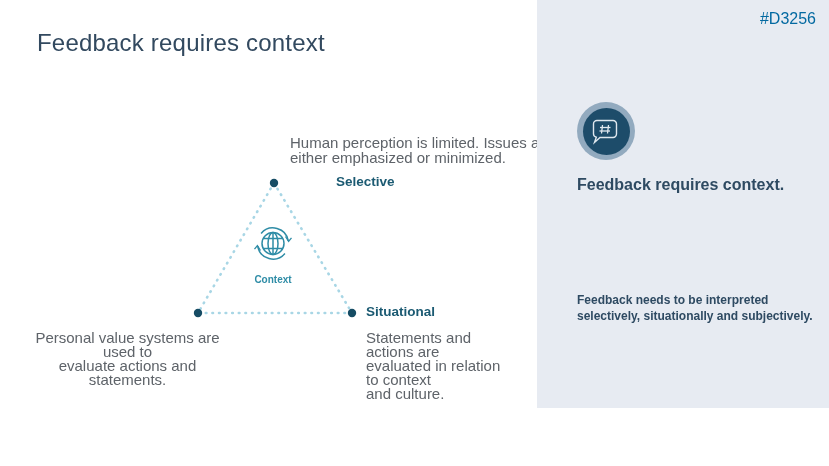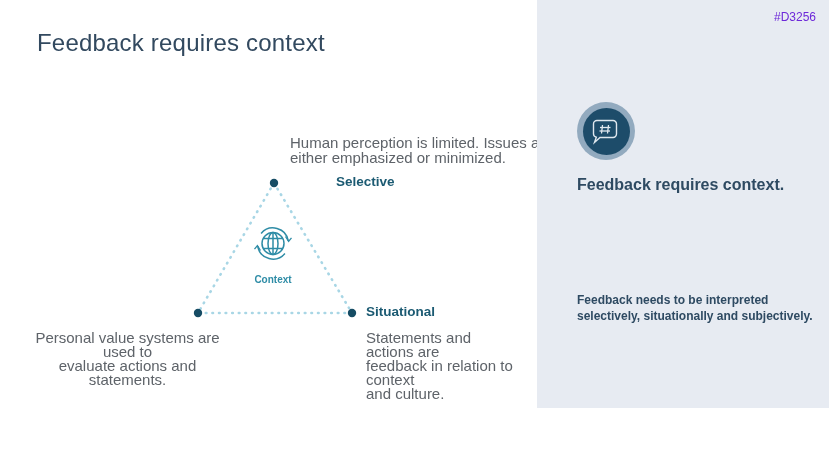--- a/index.html
+++ b/index.html
@@ -38,21 +38,21 @@
     position:absolute;left:233px;top:274px;width:80px;text-align:center;
     font-size:10px;font-weight:bold;color:#2e8ca6;
   }
   
   .panel{
     position:absolute;left:537px;top:0;width:292px;height:408px;
     background:#e7ebf2;
   }
   .page-code{
     position:absolute;top:10px;right:13px;
-    font-size:12px;color:#6d28d9;
+    font-size:16px;color:#0369a1;
   }
   .badge-outer{
     position:absolute;left:40px;top:102px;width:58px;height:58px;
     border-radius:50%;background:#92aabf;
     display:flex;align-items:center;justify-content:center;
   }
   .badge-inner{
     width:47px;height:47px;border-radius:50%;background:#1d4c6a;
     display:flex;align-items:center;justify-content:center;
   }
@@ -100,21 +100,21 @@
 
   <div class="node-desc desc-selective">Human perception is limited. Issues are
 either emphasized or minimized.</div>
   <div class="node-label lbl-selective">Selective</div>
 
   <div class="node-desc desc-subjective">Personal value systems are used to
 evaluate actions and statements.</div>
 
   <div class="node-label lbl-situational">Situational</div>
   <div class="node-desc desc-situational">Statements and actions are
-feedback in relation to context
+evaluated in relation to context
 and culture.</div>
 
   <div class="center-label">Context</div>
 
   <div class="panel">
     <div class="badge-outer">
       <div class="badge-inner">
         <svg width="34" height="34" viewBox="0 0 34 34" fill="none">
           <path d="M8,6.5 h16 a3.5,3.5 0 0 1 3.5,3.5 v10 a3.5,3.5 0 0 1 -3.5,3.5 h-13 l-5.5,5 l1.8,-5.3 a3.5,3.5 0 0 1 -2.8,-3.2 v-10 a3.5,3.5 0 0 1 3.5,-3.5 z" stroke="#dfe7ee" stroke-width="1.4"></path>
           <g stroke="#dfe7ee" stroke-width="1.3">

